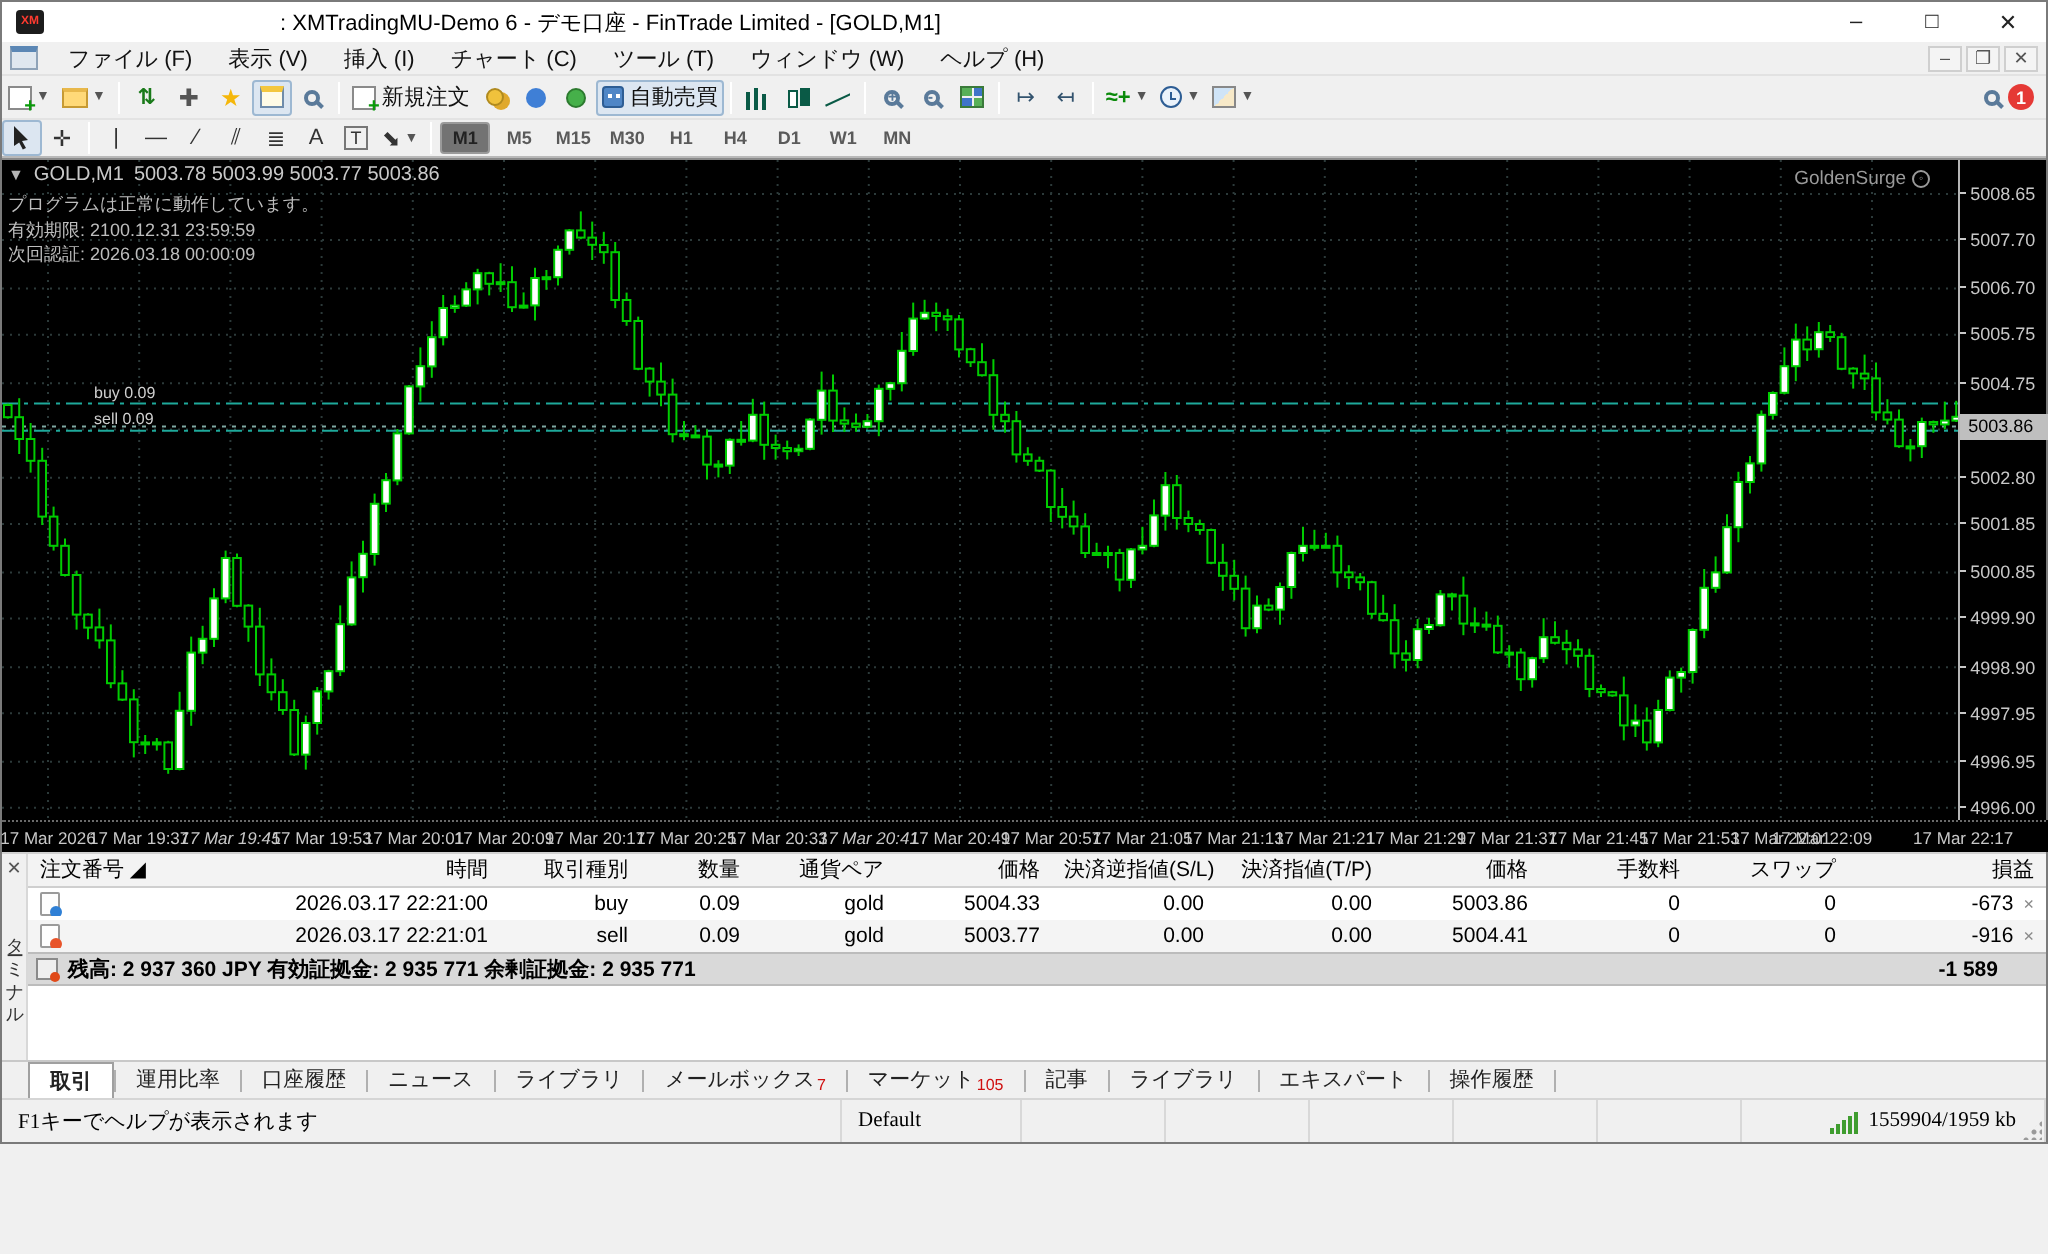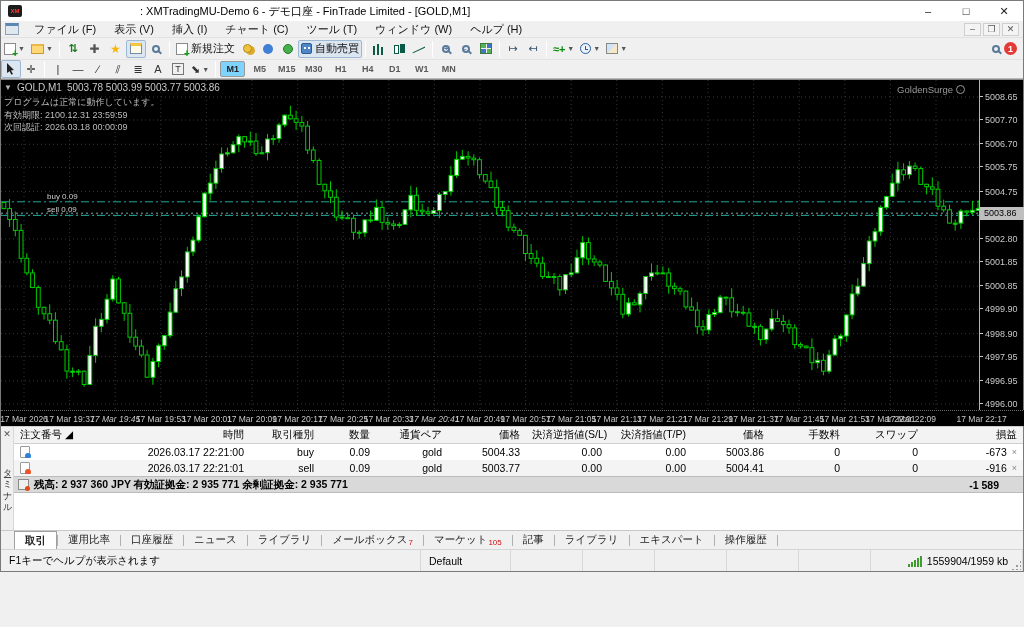--- a/index.html
+++ b/index.html
@@ -71,21 +71,21 @@
   .tmpl { width:12px; height:11px; border:1px solid #888; background:linear-gradient(135deg,#cfe4f7 50%,#f7e9c8 50%); }
   .tb-right { margin-left:auto; display:flex; align-items:center; margin-right:6px; gap:4px; }
   .badge { min-width:13px; height:13px; border-radius:7px; background:#e53935; color:#fff; font-size:9px; font-weight:bold;
            display:flex; align-items:center; justify-content:center; padding:0 2px; }
 
   
   .draw-glyph { font-size:11px; color:#333; }
   .pointer-svg { display:block; }
   .tfbtn { min-width:25px; height:16px; display:flex; align-items:center; justify-content:center;
            font-size:9px; font-weight:bold; color:#5a5a5a; border:1px solid transparent; border-radius:2px; margin:0 1px; }
-  .tfbtn.active { background:#7dd3fc; border-color:#9a9a9a; color:#222; }
+  .tfbtn.active { background:#737373; border-color:#9a9a9a; color:#222; }
 
   
   .chartwrap { position:relative; flex:0 0 auto; height:346px; background:#000; border-top:1px solid #8a8a8a; display:flex; }
   .plot { position:relative; width:980px; height:330px; overflow:hidden; }
   .vaxis { position:relative; width:44px; height:330px; border-left:1px solid #b5b5b5; background:#000; }
   .ytick { position:absolute; left:5px; color:#c8c8c8; font-size:9px; white-space:nowrap; }
   .ytick::before { content:""; position:absolute; left:-5px; top:4px; width:3px; height:1px; background:#c8c8c8; }
   .cur-price { position:absolute; left:0; width:44px; height:13px; background:#bfbfbf; color:#000; font-size:9px;
                display:flex; align-items:center; padding-left:4px; z-index:3; }
   .taxis { position:absolute; left:0; top:330px; width:1024px; height:16px; background:#000; border-top:1px dotted #6a6a6a; }
@@ -127,21 +127,21 @@
   .tempty { flex:1 1 auto; background:#fff; }
 
   
   .tabsbar { height:19px; background:#f0f0f0; border-top:1px solid #c8c8c8; display:flex; align-items:stretch; flex:0 0 auto; padding-left:13px; }
   .tab { display:flex; align-items:center; padding:0 10px; font-size:10.5px; color:#222; position:relative; }
   .tab.active { background:#fff; border:1px solid #a0a0a0; border-bottom:none; font-weight:bold; }
   .tab .tbadge { color:#d01010; font-size:8px; margin-left:1px; align-self:flex-end; margin-bottom:2px; }
   .tab-sep { width:1px; height:11px; background:#b0b0b0; align-self:center; }
 
   
-  .statusbar { height:22px; background:#f0f0f0; border-top:1px solid #d5d5d5; display:flex; align-items:stretch; font-size:10.5px; flex:0 0 auto; }
+  .statusbar { height:22px; background:#f0f0f0; border-top:1px solid #d5d5d5; display:flex; align-items:stretch; font-size:10.5px; flex:0 0 auto;font-family:Liberation Serif, serif; }
   .scell { border-right:1px solid #d8d8d8; display:flex; align-items:center; padding:0 8px; white-space:nowrap; }
   .scell.help { flex:1 1 auto; }
   .scell.empty { width:72px; }
   .traffic { width:152px; display:flex; align-items:center; gap:5px; justify-content:flex-end; padding-right:14px; position:relative; }
   .bars { display:flex; align-items:flex-end; gap:1px; height:12px; }
   .bars span { width:2px; background:#3f9d2f; }
   .grip { position:absolute; right:1px; bottom:1px; width:10px; height:10px;
           background:radial-gradient(circle at 2px 2px,#9a9a9a 1px,transparent 1.5px) 0 0/4px 4px; clip-path:polygon(100% 0,100% 100%,0 100%); }
 </style>
 </head>

